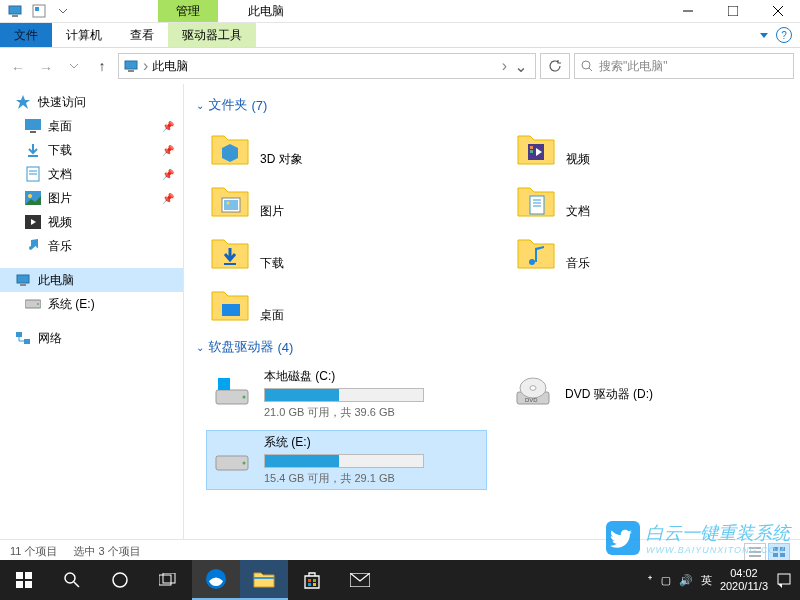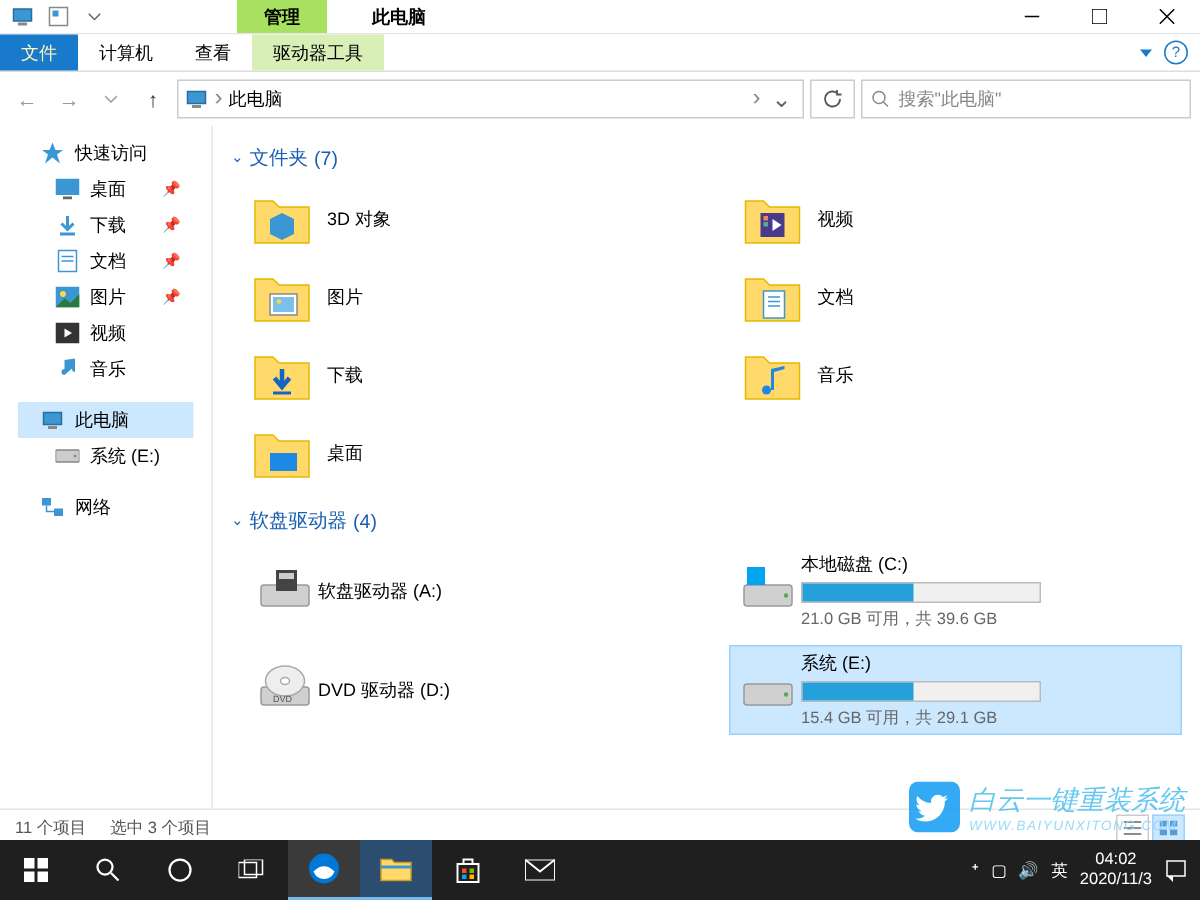--- a/index.html
+++ b/index.html
@@ -1,60 +1,60 @@
 <!DOCTYPE html>
 <html><head>
 <meta charset="utf-8">
 <style>
 * { margin: 0; padding: 0; box-sizing: border-box; font-family: "Microsoft YaHei", "Segoe UI", sans-serif; }
 body { width: 800px; height: 600px; overflow: hidden; background: #fff; position: relative; }
 
-.titlebar { height: 23px; background: #fff; display: flex; align-items: center; border-bottom: 1px solid #e5e5e5; font-weight: bold; }
+.titlebar { height: 23px; background: #fff; display: flex; align-items: center; border-bottom: 1px solid #e5e5e5; }
 .qat { display: flex; gap: 2px; padding: 0 4px; }
 .qat-btn { width: 22px; height: 20px; display: flex; align-items: center; justify-content: center; cursor: pointer; }
 .tab-contextual { background: #a8e060; height: 22px; padding: 0 18px; display: flex; align-items: center; font-size: 12px; margin-left: 80px; }
 .title-text { margin-left: 30px; font-size: 12px; }
 .win-controls { margin-left: auto; display: flex; }
 .win-btn { width: 45px; height: 22px; display: flex; align-items: center; justify-content: center; cursor: pointer; }
 
 .ribbon-tabs { height: 25px; display: flex; align-items: stretch; background: #fff; border-bottom: 1px solid #ddd; }
 .ribbon-tab { padding: 0 14px; display: flex; align-items: center; font-size: 12px; cursor: pointer; }
-.ribbon-tab.file { background: #1979ca; color: #fef9c3; }
+.ribbon-tab.file { background: #1979ca; color: #0f172a; }
 .ribbon-tab.context { background: #d8f0b8; }
 .ribbon-right { margin-left: auto; display: flex; align-items: center; gap: 8px; padding-right: 8px; color: #1979ca; }
 .chev-down { width: 0; height: 0; border-left: 4px solid transparent; border-right: 4px solid transparent; border-top: 5px solid #1979ca; }
 .help-icon { width: 16px; height: 16px; border: 1px solid #1979ca; border-radius: 50%; display: flex; align-items: center; justify-content: center; font-size: 10px; color: #1979ca; }
 
 .nav-bar { height: 36px; display: flex; align-items: center; padding: 4px 6px; gap: 4px; background: #fff; }
 .nav-btn { width: 24px; height: 24px; display: flex; align-items: center; justify-content: center; cursor: pointer; color: #999; font-size: 14px; }
 .nav-btn.enabled { color: #333; }
 .addr-bar { flex: 1; height: 26px; border: 1px solid #ccc; display: flex; align-items: center; padding: 0 4px; gap: 4px; }
 .addr-icon { width: 16px; height: 16px; }
 .addr-text { font-size: 12px; flex: 1; }
 .addr-drop { width: 20px; text-align: center; color: #666; }
 .refresh-btn { width: 30px; height: 26px; border: 1px solid #ccc; display: flex; align-items: center; justify-content: center; cursor: pointer; }
 .search-box { width: 220px; height: 26px; border: 1px solid #ccc; display: flex; align-items: center; padding: 0 6px; color: #888; font-size: 12px; gap: 6px; }
 
 .content { display: flex; height: 455px; }
-.sidebar { width: 142px; border-right: 1px solid #e5e5e5; padding: 6px 12px; overflow-y: auto; }
+.sidebar { width: 184px; border-right: 1px solid #e5e5e5; padding: 6px 0; overflow-y: auto; }
 .nav-item { display: flex; align-items: center; height: 24px; padding: 0 8px 0 24px; font-size: 12px; cursor: pointer; position: relative; }
 .nav-item .icon { width: 18px; height: 18px; margin-right: 6px; display: flex; align-items: center; justify-content: center; }
 .nav-item .pin { margin-left: auto; color: #888; font-size: 10px; }
 .nav-item.selected { background: #cce8ff; }
 .nav-item.header { padding-left: 14px; }
 .nav-sep { height: 10px; }
 
 .main { flex: 1; padding: 8px 12px; overflow-y: auto; }
 .group-header { display: flex; align-items: center; color: #1a5fb4; font-size: 13px; margin: 4px 0 8px; gap: 4px; cursor: pointer; }
 .group-header .chev { font-size: 10px; }
 .folder-grid { display: grid; grid-template-columns: 1fr 1fr; gap: 4px 30px; margin-left: 10px; margin-bottom: 12px; }
-.folder-item { display: flex; align-items: center; height: 48px; gap: 10px; padding: 2px 4px; cursor: pointer; font-size: 12px; }
+.folder-item { display: flex; align-items: flex-end; height: 48px; gap: 10px; padding: 2px 4px; cursor: pointer; font-size: 12px; }
 .folder-icon { width: 40px; height: 40px; display: flex; align-items: center; justify-content: center; }
 .device-grid { display: grid; grid-template-columns: 1fr 1fr; gap: 6px 20px; margin-left: 10px; }
-.device-item { display: flex; gap: 0; padding: 4px; cursor: pointer; }
+.device-item { display: flex; gap: 10px; padding: 4px; cursor: pointer; }
 .device-item.selected { background: #cce8ff; border: 1px solid #99d1ff; padding: 3px; }
 .device-icon { width: 44px; height: 44px; display: flex; align-items: center; justify-content: center; }
 .device-info { flex: 1; font-size: 12px; display: flex; flex-direction: column; gap: 3px; justify-content: center; }
 .progress { width: 160px; height: 14px; border: 1px solid #bbb; background: #f0f0f0; }
 .progress-fill { height: 100%; background: #26a0da; }
 .device-sub { color: #666; font-size: 11px; }
 
 .statusbar { height: 24px; border-top: 1px solid #e5e5e5; display: flex; align-items: center; padding: 0 10px; font-size: 11px; color: #555; gap: 16px; }
 .view-btns { margin-left: auto; display: flex; gap: 2px; }
 .view-btn { width: 22px; height: 18px; border: 1px solid #ccc; display: flex; align-items: center; justify-content: center; cursor: pointer; }
@@ -345,32 +345,20 @@
           <span>桌面</span>
         </div>
     </div>
 
     <div class="group-header">
       <span class="chev">⌄</span>
       <span>软盘驱动器</span>
       <span>(4)</span>
     </div>
     <div class="device-grid">
-      <div class="device-item">
-        <span class="device-icon">
-            <svg width="40" height="36">
-              <rect x="4" y="18" width="32" height="14" rx="2" fill="#d0d0d0" stroke="#999"></rect>
-              <rect x="14" y="8" width="14" height="14" fill="#444"></rect>
-              <rect x="16" y="10" width="10" height="4" fill="#ccc"></rect>
-            </svg>
-          </span>
-        <div class="device-info">
-            <span>软盘驱动器 (A:)</span>
-          </div>
-      </div>
       <div class="device-item">
         <span class="device-icon">
             <svg width="40" height="36">
               <rect x="4" y="18" width="32" height="14" rx="2" fill="#d0d0d0" stroke="#999"></rect>
               <circle cx="32" cy="25" r="1.5" fill="#5a5"></circle>
               <rect x="6" y="6" width="12" height="12" fill="#00a4ef"></rect>
             </svg>
           </span>
         <div class="device-info">
           <span>本地磁盘 (C:)</span>

